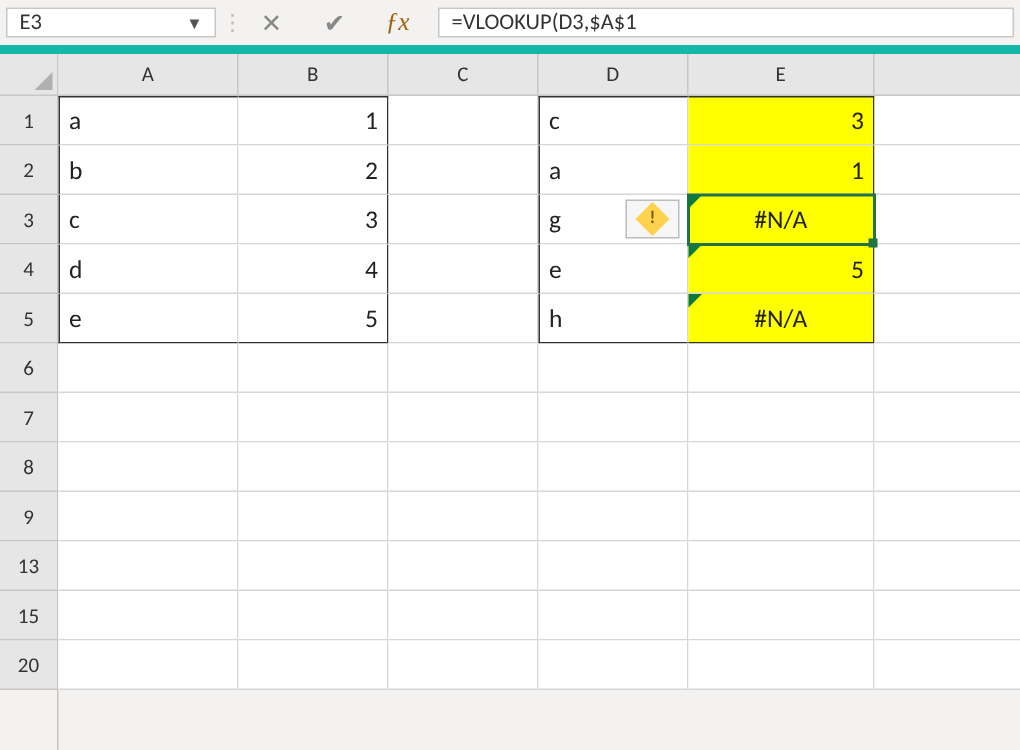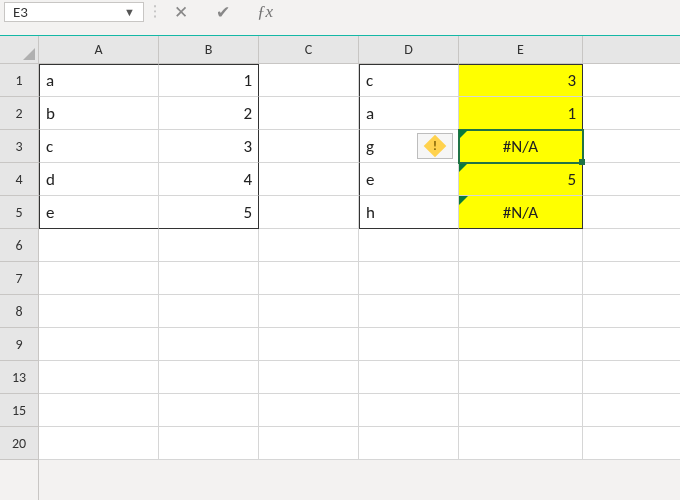--- a/index.html
+++ b/index.html
@@ -6,24 +6,24 @@
   body {
     font-family: Calibri, Arial, sans-serif;
     font-size: 15px;
     background: #f3f2f1;
     overflow: hidden;
     width: 680px;
     height: 500px;
   }
   .formula-bar {
     display: flex;
-    align-items: flex-start;
+    align-items: center;
     height: 36px;
     background: #f3f2f1;
-    border-bottom: 1px solid #14b8a6;
+    border-bottom: 6px solid #14b8a6;
     padding: 2px 4px;
   }
   .name-box {
     width: 140px;
     background: #fff;
     border: 1px solid #c8c6c4;
     display: flex;
     align-items: center;
     padding: 0 8px;
     font-size: 15px;
@@ -46,21 +46,21 @@
   .fb-btn {
     width: 42px;
     display: flex;
     align-items: center;
     justify-content: center;
     color: #888;
     font-size: 17px;
   }
   .fb-btn.fx {
     font-style: italic;
-    color: #737373;
+    color: #a16207;
     font-family: 'Times New Roman', serif;
     font-size: 17px;
   }
   .formula-input {
     flex: 1;
     background: #fff;
     border: 1px solid #c8c6c4;
     display: flex;
     align-items: center;
     padding: 0 8px;
@@ -212,20 +212,23 @@
 
 <div class="formula-bar">
   <div class="name-box">
     <span>E3</span>
     <span class="dd">▼</span>
   </div>
   <div class="fb-sep">⋮</div>
   <div class="fb-btn">✕</div>
   <div class="fb-btn">✔</div>
   <div class="fb-btn fx">ƒx</div>
+  <div class="formula-input">
+    <span>=VLOOKUP(D3,$A$1</span>
+  </div>
 </div>
 
 <div class="grid-area">
   <div class="row-hdrs">
     <div class="sel-all"></div>
     <div class="row-h">1</div>
     <div class="row-h">2</div>
     <div class="row-h">3</div>
     <div class="row-h">4</div>
     <div class="row-h">5</div>

